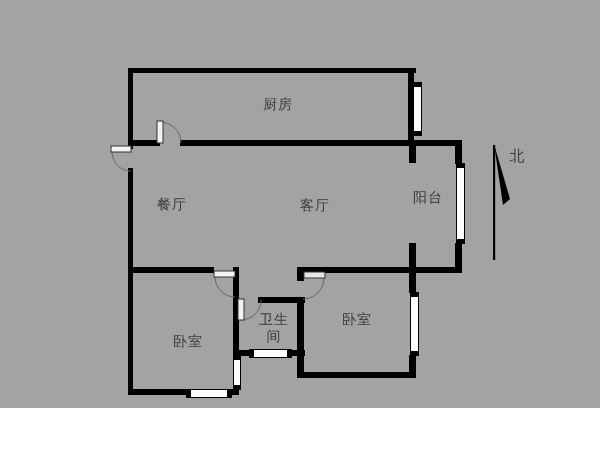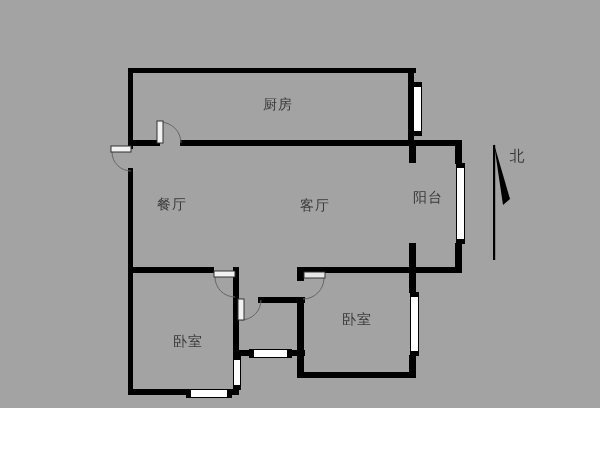--- a/index.html
+++ b/index.html
@@ -137,16 +137,17 @@
       <polygon points="494,144 510,199 503,205"></polygon>
     </g>
   </svg>
 
   <div class="label" style="left:278px;top:105px;">厨房</div>
   <div class="label" style="left:172px;top:205px;">餐厅</div>
   <div class="label" style="left:315px;top:206px;">客厅</div>
   <div class="label" style="left:428px;top:198px;">阳台</div>
   <div class="label" style="left:188px;top:342px;">卧室</div>
   <div class="label" style="left:357px;top:320px;">卧室</div>
+  <div class="label wrap" style="left:274px;top:328px;">卫生间</div>
   <div class="label north-label" style="left:517px;top:156px;">北</div>
 
 
 </div>
 
 </body></html>

